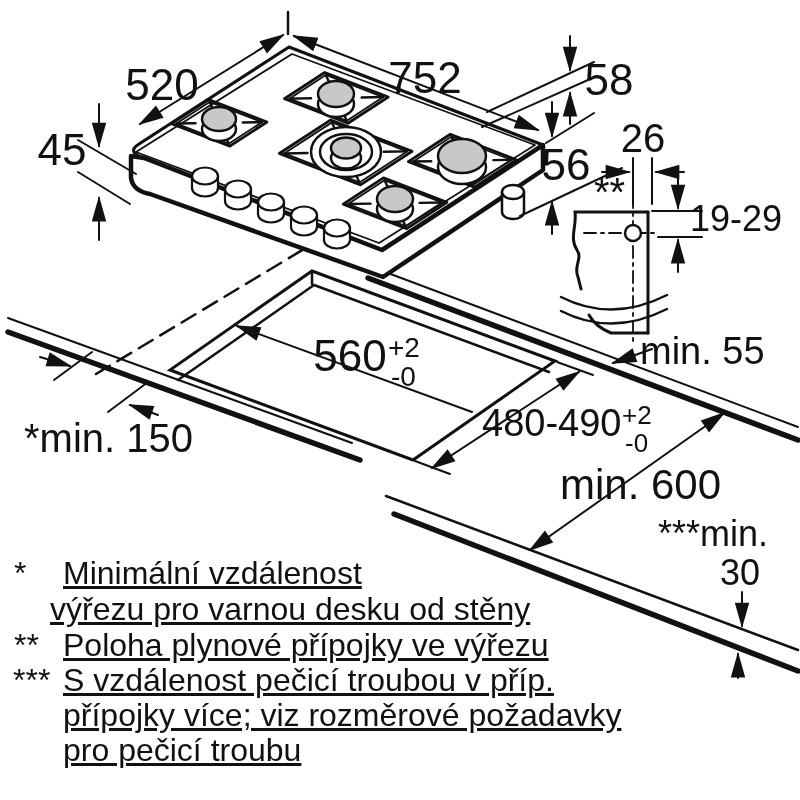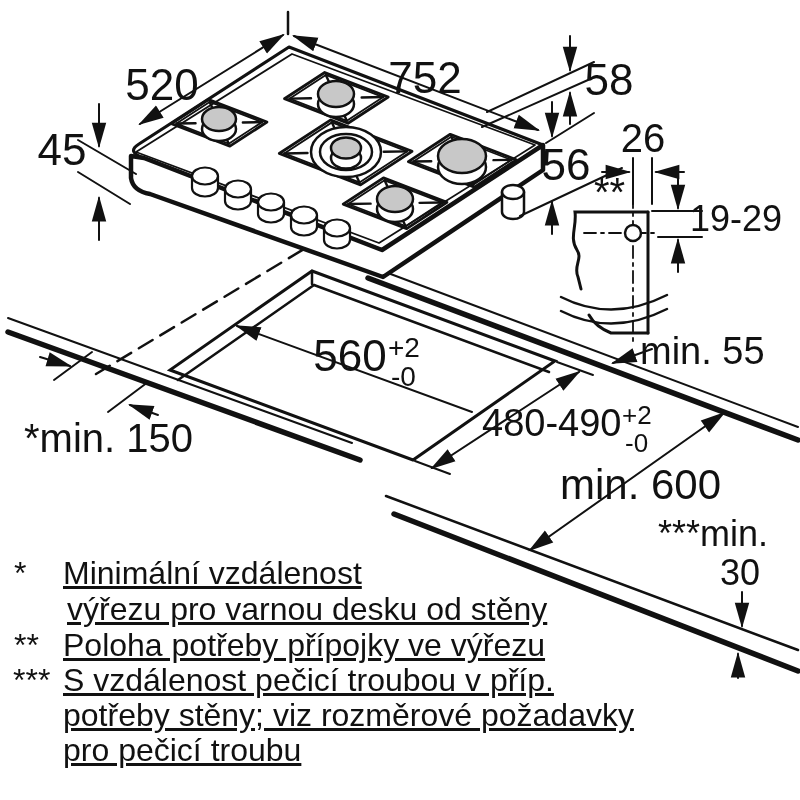--- a/index.html
+++ b/index.html
@@ -236,24 +236,24 @@
       <line x1="738" y1="678" x2="738" y2="654" stroke-width="2" marker-end="url(#ar)"></line>
       <text x="768" y="546" font-size="36" text-anchor="end" stroke="none">***min.</text>
       <text x="740" y="585" font-size="36" text-anchor="middle" stroke="none">30</text>
     </g>
   </g>
 </svg>
 
 <div>
   <div class="fn-marker" style="left:14px;top:556px">*</div>
   <div class="fn" style="left:63px;top:556px">Minimální vzdálenost</div>
-  <div class="fn" style="left:67px;top:592px">výřezu pro varnou desku od stěny</div>
+  <div class="fn" style="left:50px;top:592px">výřezu pro varnou desku od stěny</div>
 
   <div class="fn-marker" style="left:14px;top:628px">**</div>
-  <div class="fn" style="left:63px;top:628px">Poloha potřeby přípojky ve výřezu</div>
+  <div class="fn" style="left:63px;top:628px">Poloha plynové přípojky ve výřezu</div>
 
   <div class="fn-marker" style="left:13px;top:663px">***</div>
   <div class="fn" style="left:63px;top:663px">S vzdálenost pečicí troubou v příp.</div>
-  <div class="fn" style="left:63px;top:698px">potřeby stěny; viz rozměrové požadavky</div>
+  <div class="fn" style="left:63px;top:698px">přípojky více; viz rozměrové požadavky</div>
   <div class="fn" style="left:63px;top:733px">pro pečicí troubu</div>
 </div>
 
 </div>
 
 </body></html>

